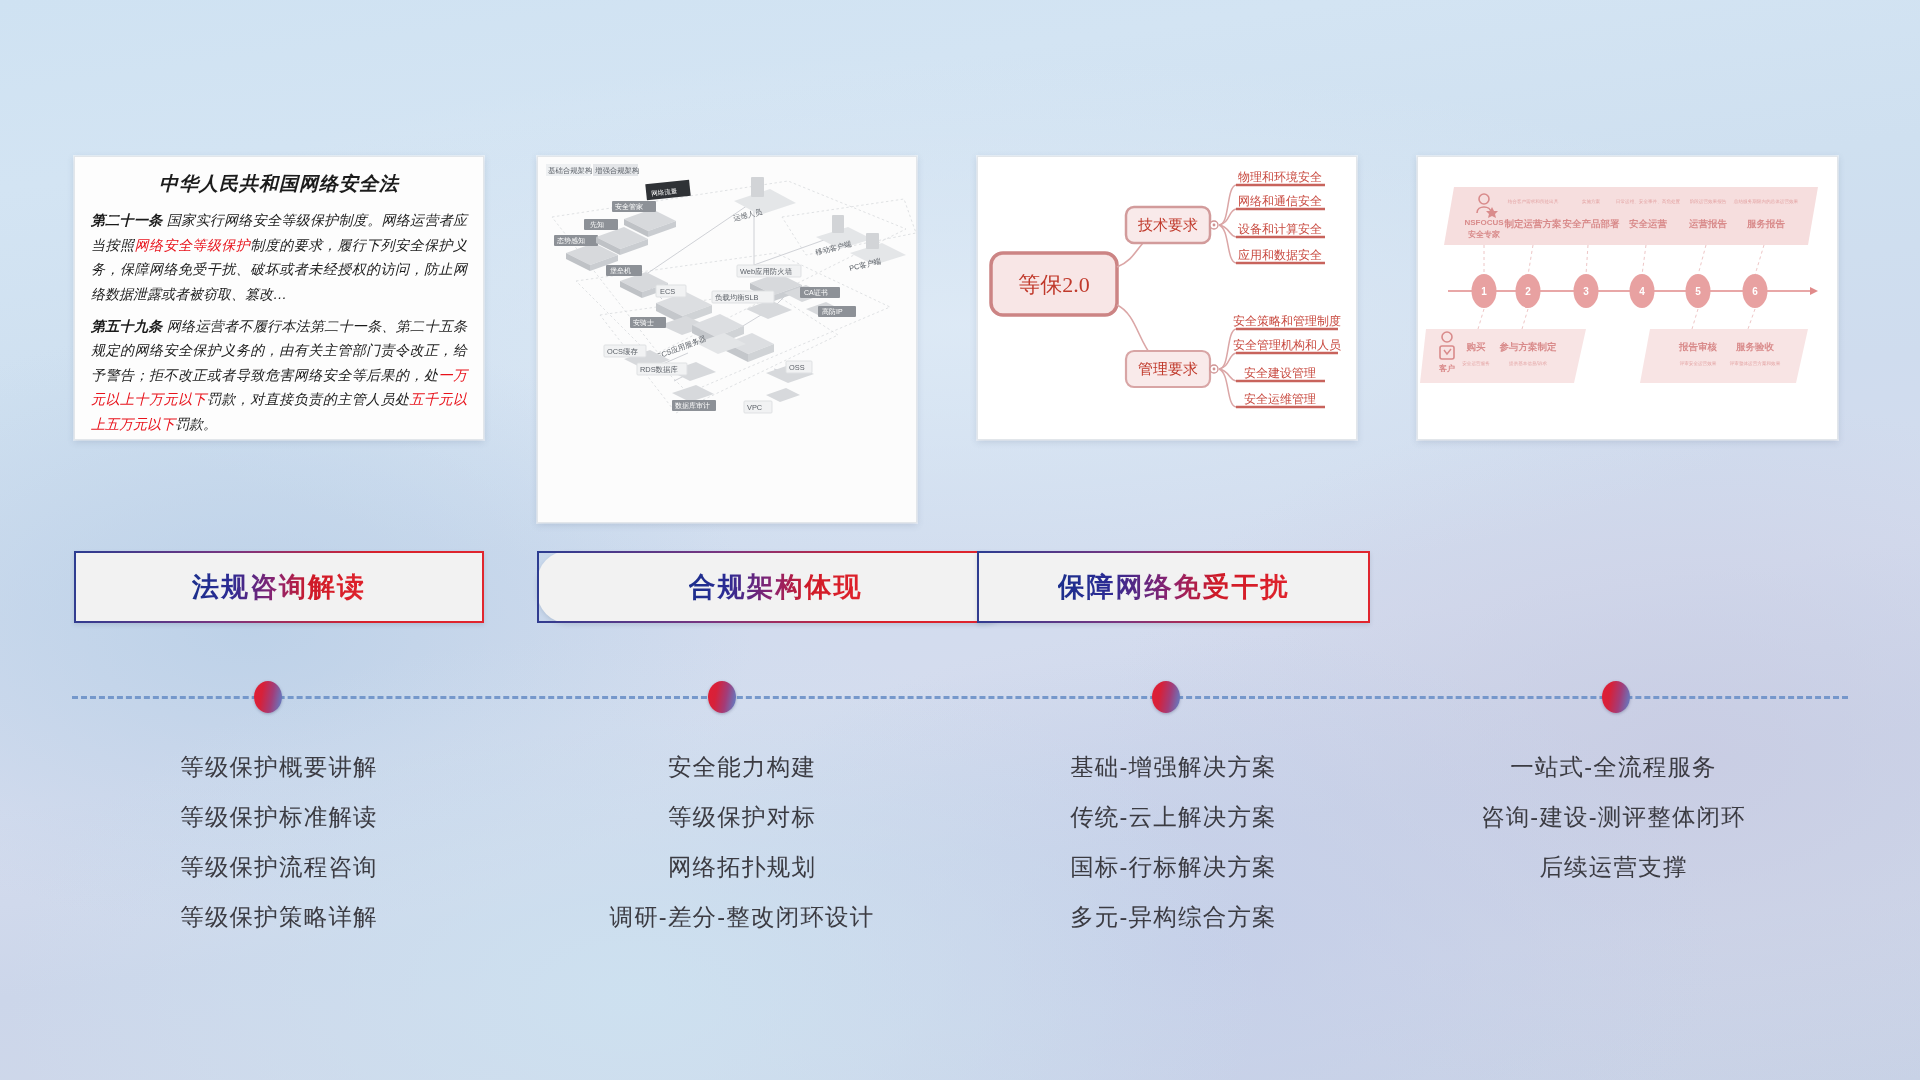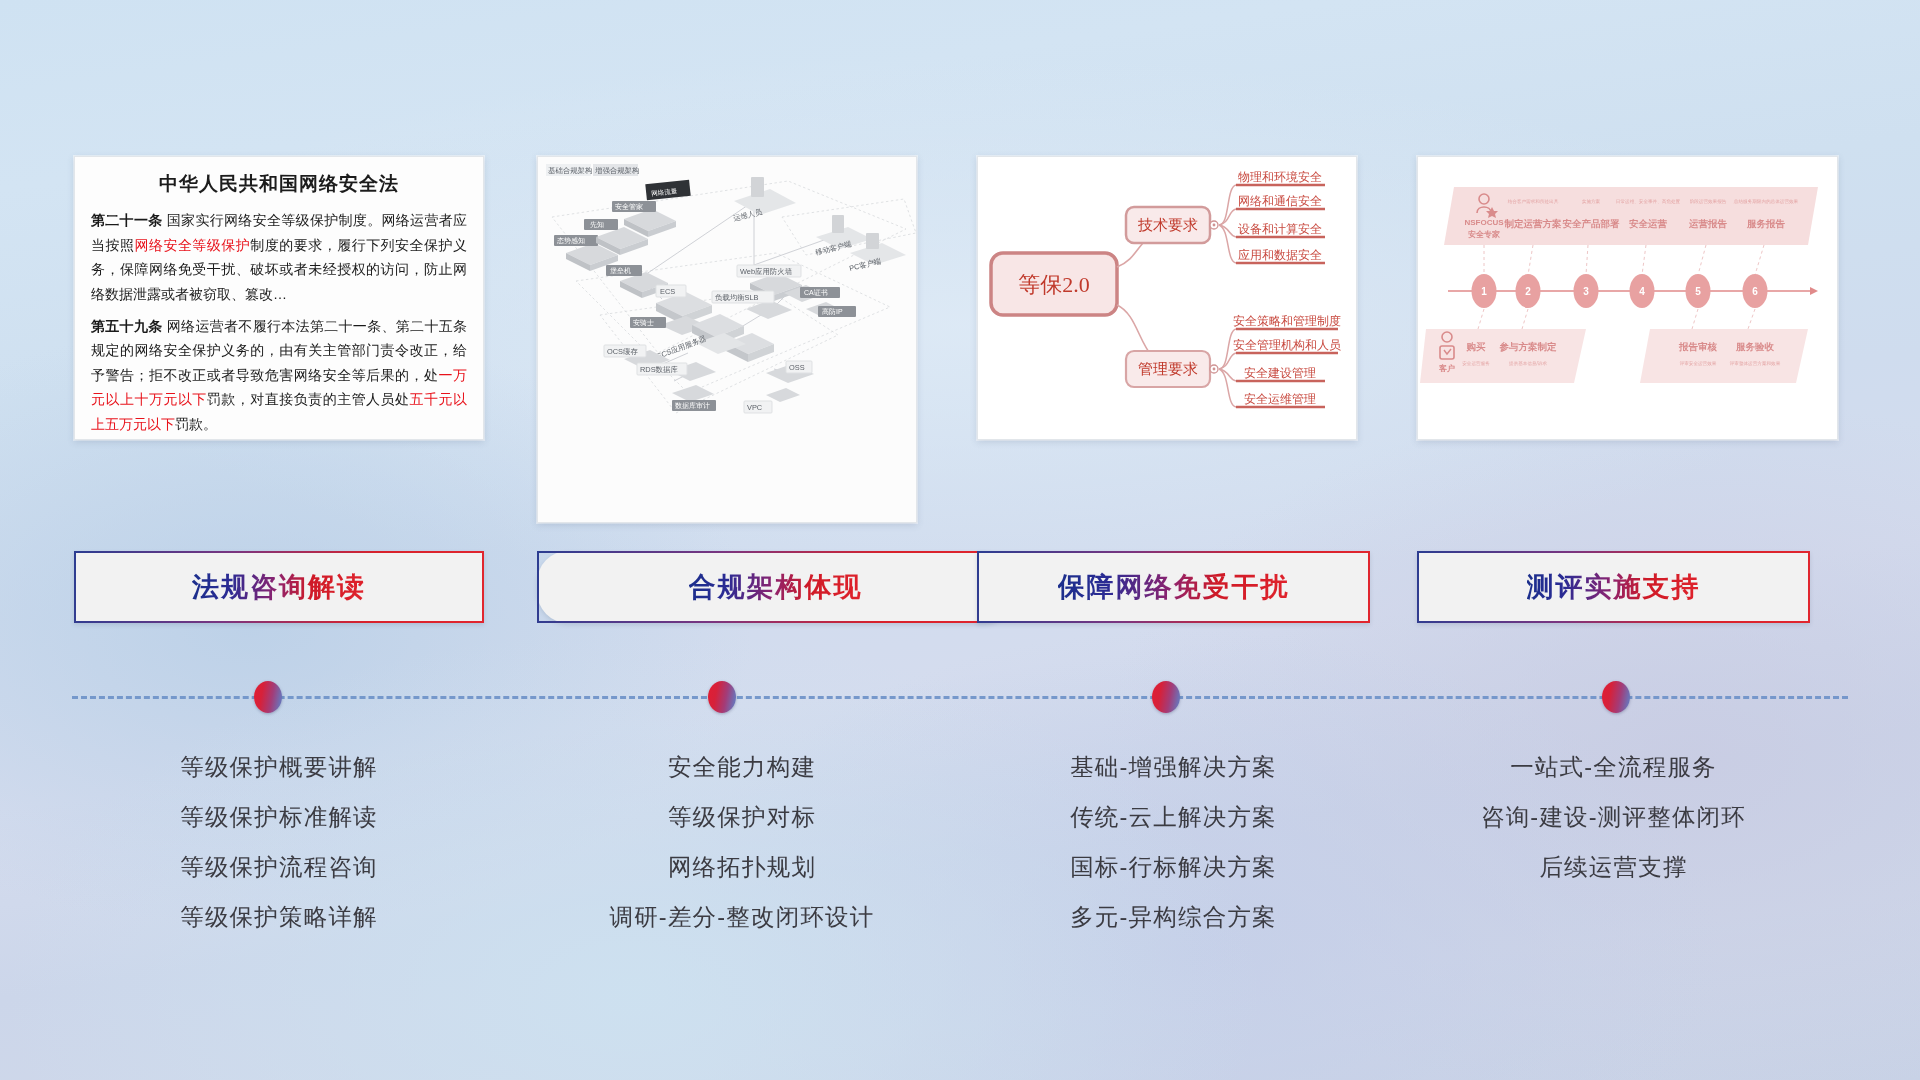--- a/index.html
+++ b/index.html
@@ -20,21 +20,21 @@
   .card {
     position: absolute;
     background: #fdfdfd;
     border: 1px solid #e2e6ea;
     box-shadow: 0 2px 7px rgba(60,80,110,0.17), 0 0 0 1px rgba(255,255,255,0.5);
     overflow: hidden;
   }
   .card-inner { position: relative; width: 100%; height: 100%; }
 
   
-  .law { padding: 14px 16px 0 16px; }
+  .law { padding: 14px 16px 0 16px; font-style: italic; }
   .law-title {
     text-align: center;
     font-size: 19px;
     font-weight: bold;
     color: #1c1c1c;
     letter-spacing: 1px;
     margin-bottom: 11px;
   }
   .law-p {
     font-size: 14px;
@@ -435,23 +435,20 @@
 
   <div class="title-box" style="left:74px; top:551px; width:410px;">
     <span class="title-text">法规咨询解读</span>
   </div>
   <div class="title-box" style="left:537px; top:551px; width:477px;border-radius:31px;">
     <span class="title-text">合规架构体现</span>
   </div>
   <div class="title-box" style="left:977px; top:551px; width:393px;">
     <span class="title-text">保障网络免受干扰</span>
   </div>
-  <div class="title-box" style="left:1417px; top:551px; width:393px;">
-    <span class="title-text">测评实施支持</span>
-  </div>
 
   <div class="dash-line"></div>
   <div class="node-dot" style="left:254px;"></div>
   <div class="node-dot" style="left:708px;"></div>
   <div class="node-dot" style="left:1152px;"></div>
   <div class="node-dot" style="left:1602px;"></div>
 
   <div class="col-list" style="left:74px; width:410px;">
     <div class="col-item">等级保护概要讲解</div>
     <div class="col-item">等级保护标准解读</div>

